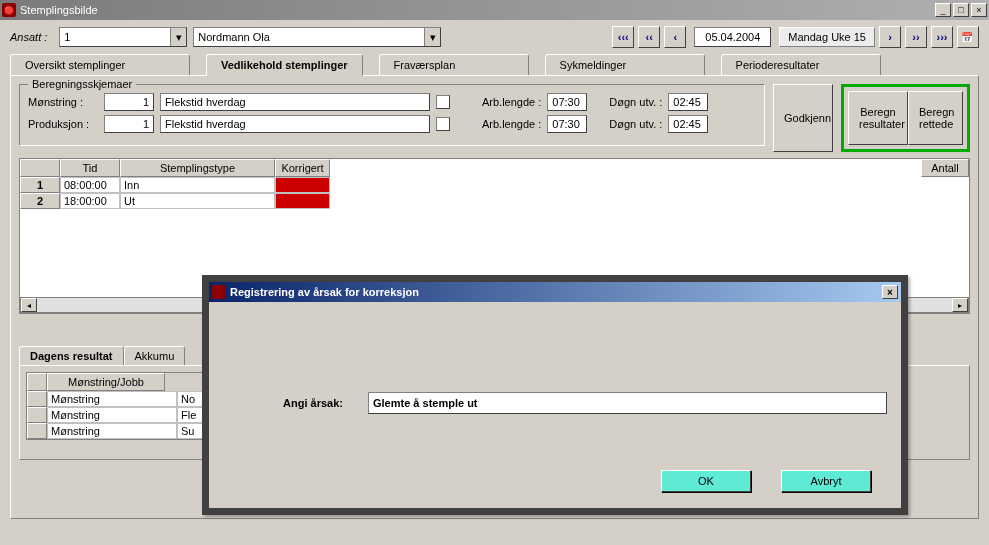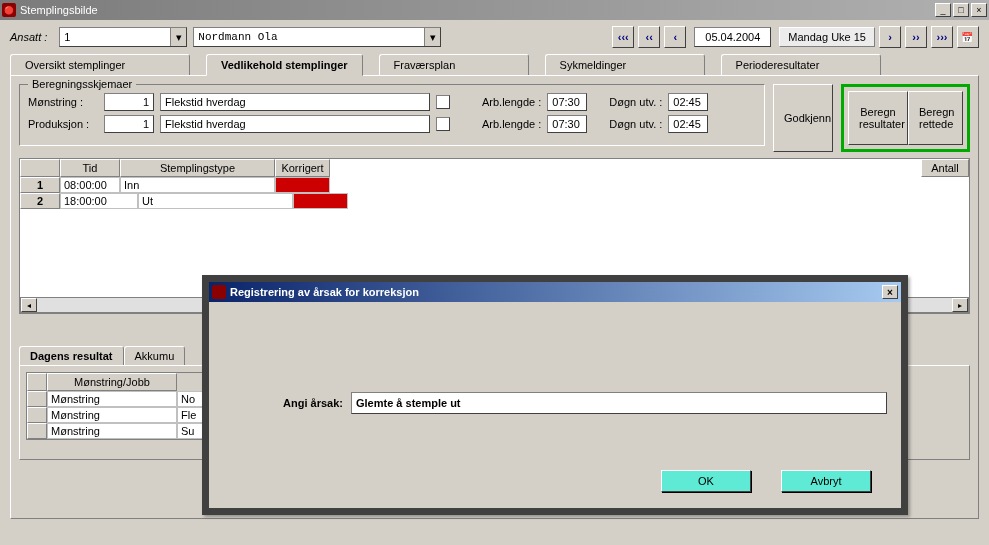--- a/index.html
+++ b/index.html
@@ -48,21 +48,21 @@
 .scrollbar-h .track { flex: 1; }
 
 .subtabs { display: flex; margin-top: 8px; }
 .subtab { padding: 3px 10px; background: #d4d0c8; border: 1px solid #fff; border-right-color: #808080; border-bottom: none; border-top-left-radius: 3px; border-top-right-radius: 3px; cursor: pointer; margin-top: 24px; }
 .subtab.active { font-weight: bold; }
 
 .modal { position: absolute; left: 202px; top: 275px; width: 706px; height: 240px; background: #d4d0c8; border: 7px solid #404040; box-shadow: 2px 2px 3px rgba(0,0,0,0.3); }
 .modal .mtitle { background: linear-gradient(to right, #0a246a, #a6caf0); height: 20px; display: flex; align-items: center; color: #fff; padding: 0 3px; font-weight: bold; }
 .modal .mtitle .icon { width: 14px; height: 14px; background: #8b0000; border-radius: 2px; margin-right: 4px; }
 .modal .mbody { padding: 30px 14px; }
-.modal .mrow { display: flex; align-items: center; gap: 8px; margin-bottom: 12px; }
+.modal .mrow { display: flex; align-items: center; gap: 25px; margin-bottom: 12px; }
 .modal .mbtns { display: flex; justify-content: flex-end; gap: 30px; padding: 0 30px; position: absolute; bottom: 16px; right: 0; }
 .modal .mbtn { width: 90px; padding: 4px 0; text-align: center; background: #5eead4; border: 1px solid #fff; border-right-color: #404040; border-bottom-color: #404040; box-shadow: 1px 1px 0 #000; cursor: pointer; }
 .close-x { width: 16px; height: 14px; background: #d4d0c8; border: 1px solid #fff; border-right-color: #404040; border-bottom-color: #404040; display: flex; align-items: center; justify-content: center; color: #000; font-family: Arial; font-size: 10px; font-weight: bold; cursor: pointer; }
 </style>
 </head>
 <body>
 
 <div class="titlebar">
   <span class="icon">🔴</span>
   <span class="title">Stemplingsbilde</span>
@@ -71,21 +71,21 @@
   <span class="wbtn">×</span>
 </div>
 
 <div class="toolbar">
   <span class="lbl">Ansatt :</span>
   <span class="combo">
     <input style="width: 110px;" value="1">
     <span class="arrow">▾</span>
   </span>
   <span class="combo" style="margin-left:2px">
-    <input style="width: 230px; font-family: Liberation Mono, monospace;" value="Nordmann Ola">
+    <input style="width: 230px;" value="Nordmann Ola">
     <span class="arrow">▾</span>
   </span>
   <span style="flex:1"></span>
   <span class="navbtn">‹‹‹</span>
   <span class="navbtn">‹‹</span>
   <span class="navbtn">‹</span>
   <span class="datebox">05.04.2004</span>
   <span class="weeklbl">Mandag Uke 15</span>
   <span class="navbtn">›</span>
   <span class="navbtn">››</span>
@@ -151,41 +151,41 @@
     </div>
     <div class="grid-body">
       <div class="grow">
         <div class="gcell rowhdr" style="width:40px">1</div>
         <div class="gcell" style="width:60px">08:00:00</div>
         <div class="gcell" style="width:155px">Inn</div>
         <div class="gcell red" style="width:55px"></div>
       </div>
       <div class="grow">
         <div class="gcell rowhdr" style="width:40px">2</div>
-        <div class="gcell" style="width:78px">18:00:00</div>
+        <div class="gcell" style="width:60px">18:00:00</div>
         <div class="gcell" style="width:155px">Ut</div>
         <div class="gcell red" style="width:55px"></div>
       </div>
     </div>
     <div class="scrollbar-h">
       <span class="sbtn">◂</span>
       <span class="track"></span>
       <span class="sbtn">▸</span>
     </div>
   </div>
 
   <div class="subtabs">
     <div class="subtab active">Dagens resultat</div>
     <div class="subtab">Akkumu</div>
   </div>
   <div style="border:1px solid #fff;border-right-color:#808080;border-bottom-color:#808080;padding:6px;height:95px">
     <div class="grid" style="width:200px;margin:0">
       <div class="grid-header">
         <div class="gh" style="width:20px"></div>
-        <div class="gh" style="width:130px">Mønstring/Jobb</div>
+        <div class="gh" style="width:118px">Mønstring/Jobb</div>
       </div>
       <div>
         <div class="grow">
           <div class="gcell rowhdr" style="width:20px"></div>
           <div class="gcell" style="width:130px">Mønstring</div>
           <div class="gcell" style="width:40px">No</div>
         </div>
         <div class="grow">
           <div class="gcell rowhdr" style="width:20px"></div>
           <div class="gcell" style="width:130px">Mønstring</div>

